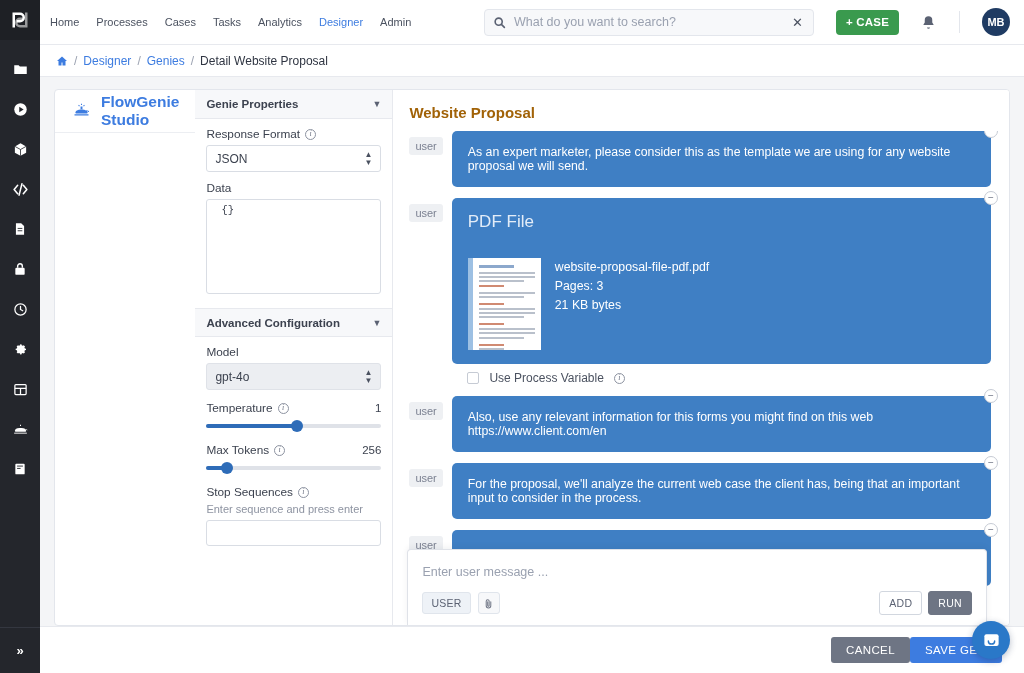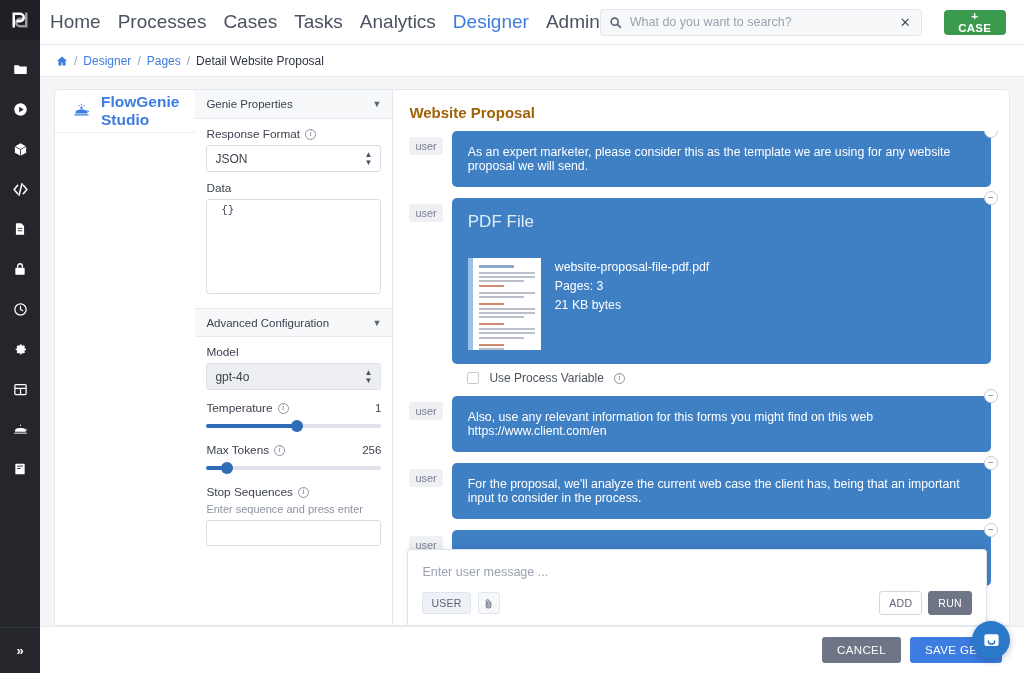--- a/index.html
+++ b/index.html
@@ -37,21 +37,21 @@
   
   .right { flex: 1; display: flex; flex-direction: column; height: 673px; background:#f4f5f7; min-width:0; }
 
   
   .topbar {
     height: 45px; background:#ffffff; display:flex; align-items:center;
     padding: 0 14px 0 10px; border-bottom: 1px solid #e7e9ee; flex: 0 0 45px;
   }
   .nav { display:flex; align-items:center; gap: 17px; }
   .nav a {
-    font-size: 19px; color:#4b5260; text-decoration:none; cursor:pointer; white-space:nowrap;
+    font-size: 11px; color:#4b5260; text-decoration:none; cursor:pointer; white-space:nowrap;
   }
   .nav a.active { color:#3d7ce0; }
   .topbar-right { margin-left:auto; display:flex; align-items:center; gap: 22px; }
   .searchbox {
     width: 330px; height: 27px; background:#f7f8fa; border:1px solid #e3e6ec; border-radius: 4px;
     display:flex; align-items:center; padding: 0 8px; gap: 7px;
   }
   .search-ic { width:14px; height:14px; color:#5b6273; flex:0 0 14px; display:flex; align-items:center;}
   .search-inp {
     border:none; outline:none; background:transparent; flex:1; font-size:12.5px;
@@ -98,21 +98,21 @@
   .body-row { flex:1; display:flex; min-height:0; }
 
   
   .props {
     width: 198px; flex:0 0 198px; border-right:1px solid #e7e9ee; background:#ffffff;
     display:flex; flex-direction:column; overflow:hidden;
   }
   .acc-head {
     height: 29px; display:flex; align-items:center; padding: 0 11px;
     background:#f7f8fa; border-bottom:1px solid #e7e9ee; border-top:1px solid #e7e9ee;
-    font-size: 11.5px; font-weight:normal; color:#3c424f; cursor:pointer;
+    font-size: 11.5px; font-weight:bold; color:#3c424f; cursor:pointer;
   }
   .acc-head:first-child { border-top:none; }
   .acc-head .caret { margin-left:auto; font-size:9px; color:#5b6273; }
   .acc-body { padding: 8px 11px 10px 11px; }
   .f-label {
     font-size: 11.8px; color:#3c424f; display:flex; align-items:center; gap:5px; margin-bottom: 4px;
   }
   .f-label .val { margin-left:auto; font-size:11.5px; color:#3c424f; }
   .info-i {
     width: 11px; height:11px; border-radius:50%; border:1px solid #8d93a1; color:#6a7punct;
@@ -206,21 +206,21 @@
     padding: 5px 9px; cursor:pointer; font-family:inherit; letter-spacing:.3px;
   }
   .btn-run {
     background:#6e7584; border:1px solid #6e7584; color:#fff; font-size:10.5px; border-radius:3px;
     padding: 5px 9px; cursor:pointer; font-family:inherit; letter-spacing:.3px;
   }
 
   
   .footer {
     height: 47px; flex:0 0 47px; background:#fff; border-top:1px solid #e7e9ee;
-    display:flex; align-items:center; justify-content:flex-end; gap: 9px; padding: 0 22px;
+    display:flex; align-items:center; justify-content:flex-end; padding: 0 22px;
   }
   .btn-cancel {
     background:#6e7584; color:#fff; border:none; border-radius:3px; font-size:11.5px;
     padding: 7px 15px; cursor:pointer; font-family:inherit; letter-spacing:.4px;
   }
   .btn-save {
     background:#3d7ce0; color:#fff; border:none; border-radius:3px; font-size:11.5px;
     padding: 7px 15px; cursor:pointer; font-family:inherit; letter-spacing:.4px;
     max-width: 92px; overflow:hidden; white-space:nowrap;
   }
@@ -349,21 +349,21 @@
 
     <div class="crumbs">
       <span class="home-ic">
         <svg width="12" height="12" viewBox="0 0 24 24" fill="currentColor">
             <path d="M12 3L2 12h3v9h6v-6h2v6h6v-9h3z"></path>
           </svg>
       </span>
       <span class="sep">/</span>
       <a>Designer</a>
       <span class="sep">/</span>
-      <a>Pages</a>
+      <a>Genies</a>
       <span class="sep">/</span>
       <span class="cur">Detail Website Proposal</span>
     </div>
 
     <div class="canvas">
       <div class="card">
 
         <div class="studio-head">
           <span class="lamp">
             <svg width="21" height="21" viewBox="0 0 24 24" fill="currentColor">

